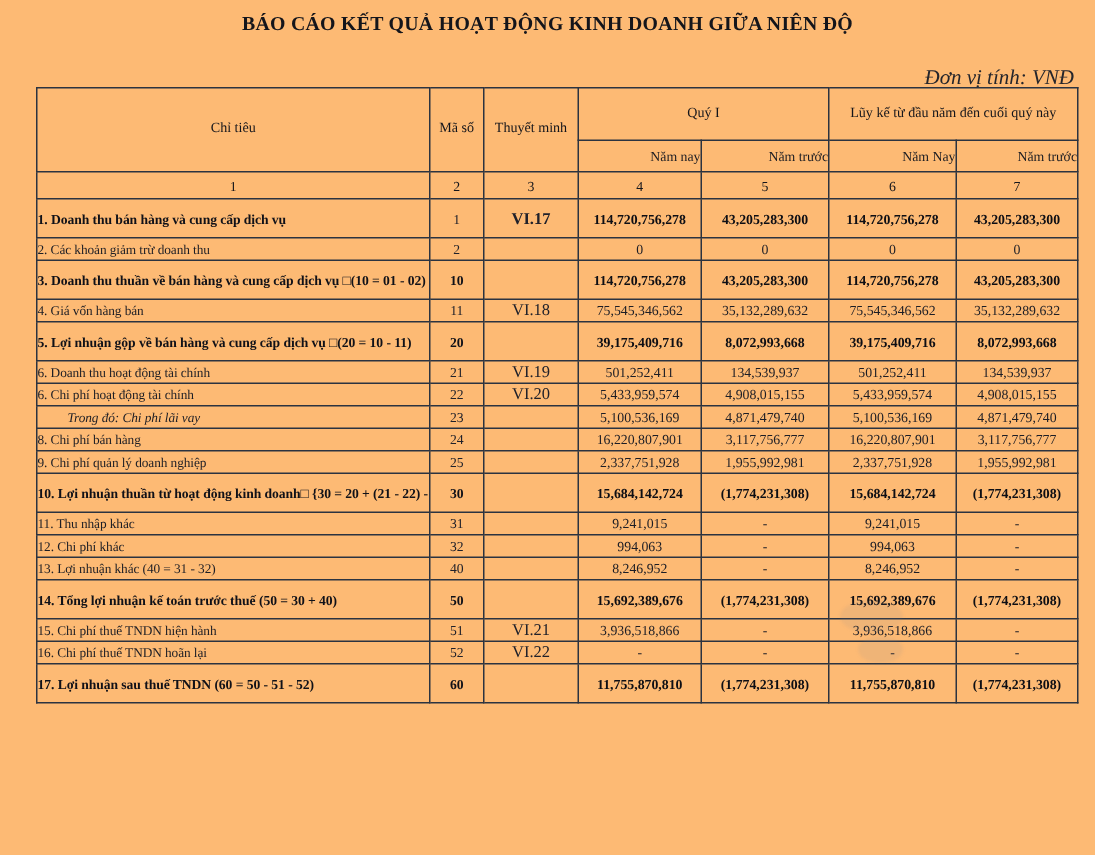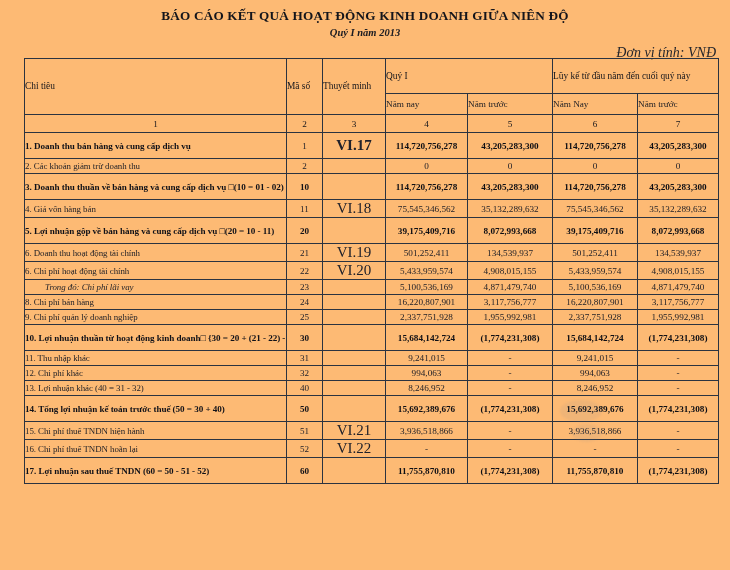--- a/index.html
+++ b/index.html
@@ -74,29 +74,29 @@
   
   col.c1 { width: 262px; }
   col.c2 { width: 36px; }
   col.c3 { width: 63px; }
   col.c4 { width: 82px; }
   col.c5 { width: 85px; }
   col.c6 { width: 85px; }
   col.c7 { width: 81px; }
 
   .hdr {
-    text-align: left;
+    text-align: center;
     font-weight: bold;
     font-size: 9.4px;
     height: 34px;
     line-height: 11px;
     color: #14151b;
   }
   .hdr-sub {
-    text-align: left;
+    text-align: right;
     font-weight: normal;
     font-size: 9.2px;
     height: 20px;
     color: #1b1c22;
   }
   .hdr-num {
     text-align: center;
     font-weight: bold;
     font-size: 9.2px;
     height: 17px;
@@ -124,21 +124,21 @@
     font-family: Liberation Serif, serif;
   }
   td.code {
     text-align: center;
     font-size: 9.1px;
     color: #20212a;
   }
   td.code.bold { font-weight: bold; color: #101118; }
   td.note {
     text-align: center;
-    font-size: 15px;
+    font-size: 11px;
     color: #20212a;
   }
   td.note.bold { font-weight: bold; }
   td.num {
     text-align: center;
     font-size: 9.2px;
     color: #1c1d25;
     padding-right: 3px;
   }
   td.num.bold {
@@ -175,21 +175,20 @@
     filter: blur(1.2px);
   }
 </style>
 </head>
 <body>
 
 <div class="page">
 
   <div class="title-block">
     <div class="doc-title">BÁO CÁO KẾT QUẢ  HOẠT ĐỘNG KINH DOANH GIỮA NIÊN ĐỘ</div>
-    <div class="doc-subtitle">Quý I năm 2013</div>
   </div>
 
   <div class="unit-line">Đơn vị tính: VNĐ</div>
 
   <div class="table-wrap">
     <table class="fin">
       <colgroup>
         <col class="c1">
           <col class="c2">
           <col class="c3">

